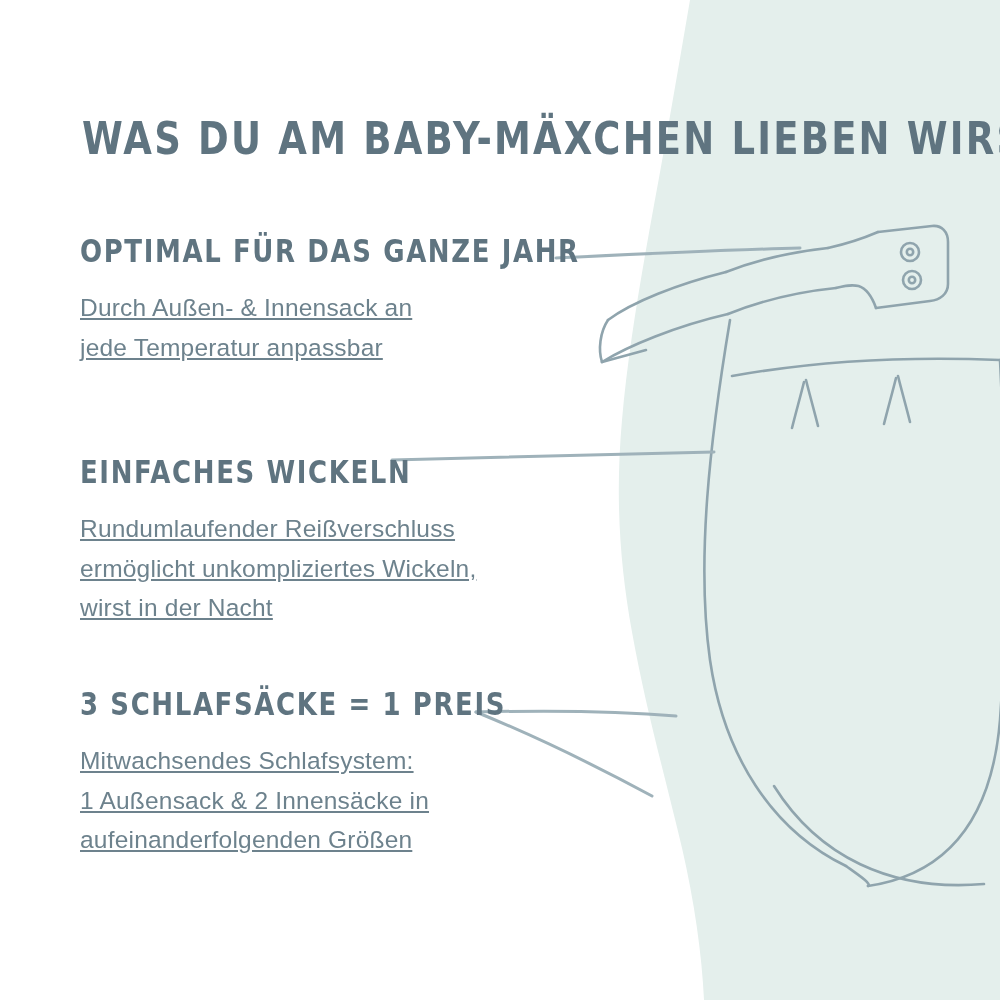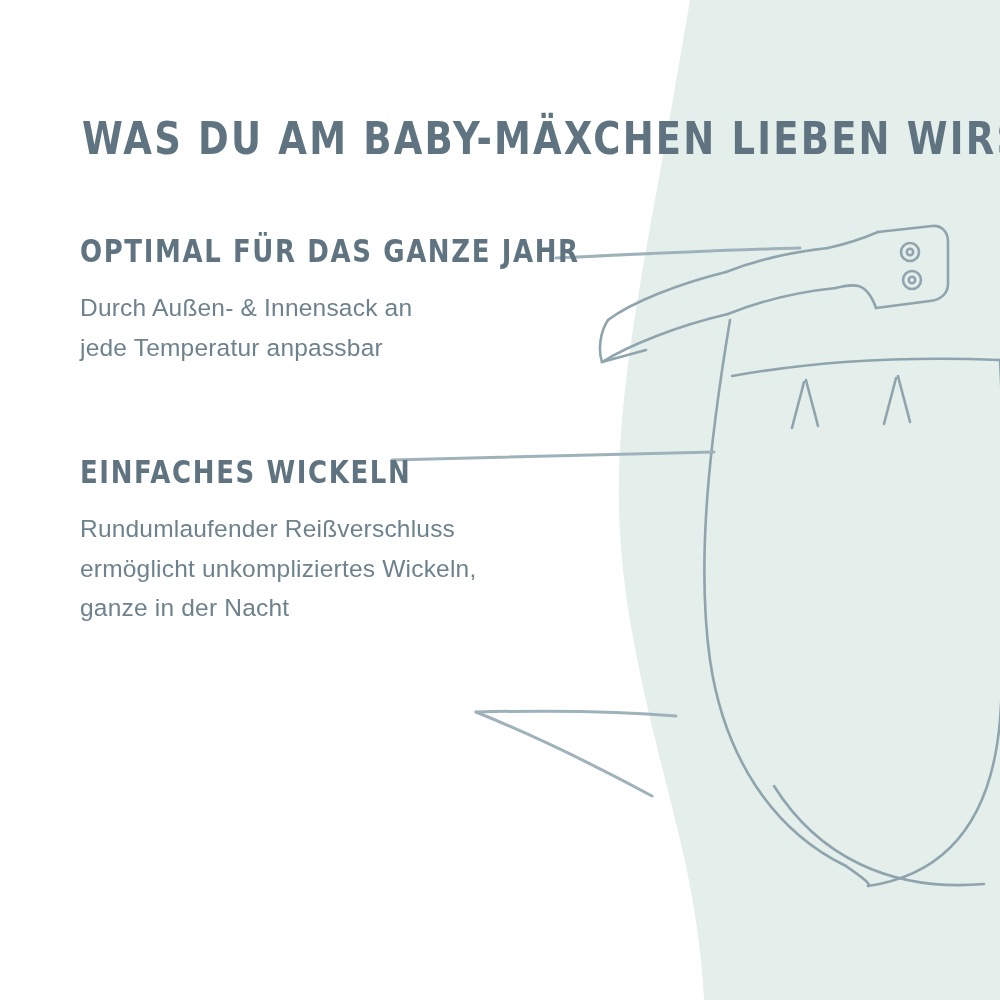--- a/index.html
+++ b/index.html
@@ -67,20 +67,21 @@
     margin: 0 0 26px 0;
   }
   .section-body {
     font-family: "Liberation Sans", sans-serif;
     font-size: 24.5px;
     line-height: 1.62;
     color: #6d828d;
     letter-spacing: 0.2px;
     margin: 0;
     white-space: pre-line;
+    text-decoration: underline;
   }
 
   #sec1 { top: 232px; }
   #sec2 { top: 453px; }
   #sec3 { top: 685px; }
 
   
   .connectors {
     position: absolute;
     left: 0;
@@ -157,17 +158,23 @@
   <div class="section" id="sec1">
     <h2 class="section-title">Optimal für das ganze Jahr</h2>
     <p class="section-body">Durch Außen- &amp; Innensack an
 jede Temperatur anpassbar</p>
   </div>
 
   <div class="section" id="sec2">
     <h2 class="section-title">Einfaches Wickeln</h2>
     <p class="section-body">Rundumlaufender Reißverschluss
 ermöglicht unkompliziertes Wickeln,
-ganze in der Nacht</p>
+wirst in der Nacht</p>
   </div>
 
+  <div class="section" id="sec3">
+    <h2 class="section-title">3 Schlafsäcke = 1 Preis</h2>
+    <p class="section-body">Mitwachsendes Schlafsystem:
+1 Außensack &amp; 2 Innensäcke in
+aufeinanderfolgenden Größen</p>
+  </div>
 
 </div>
 
 </body></html>

